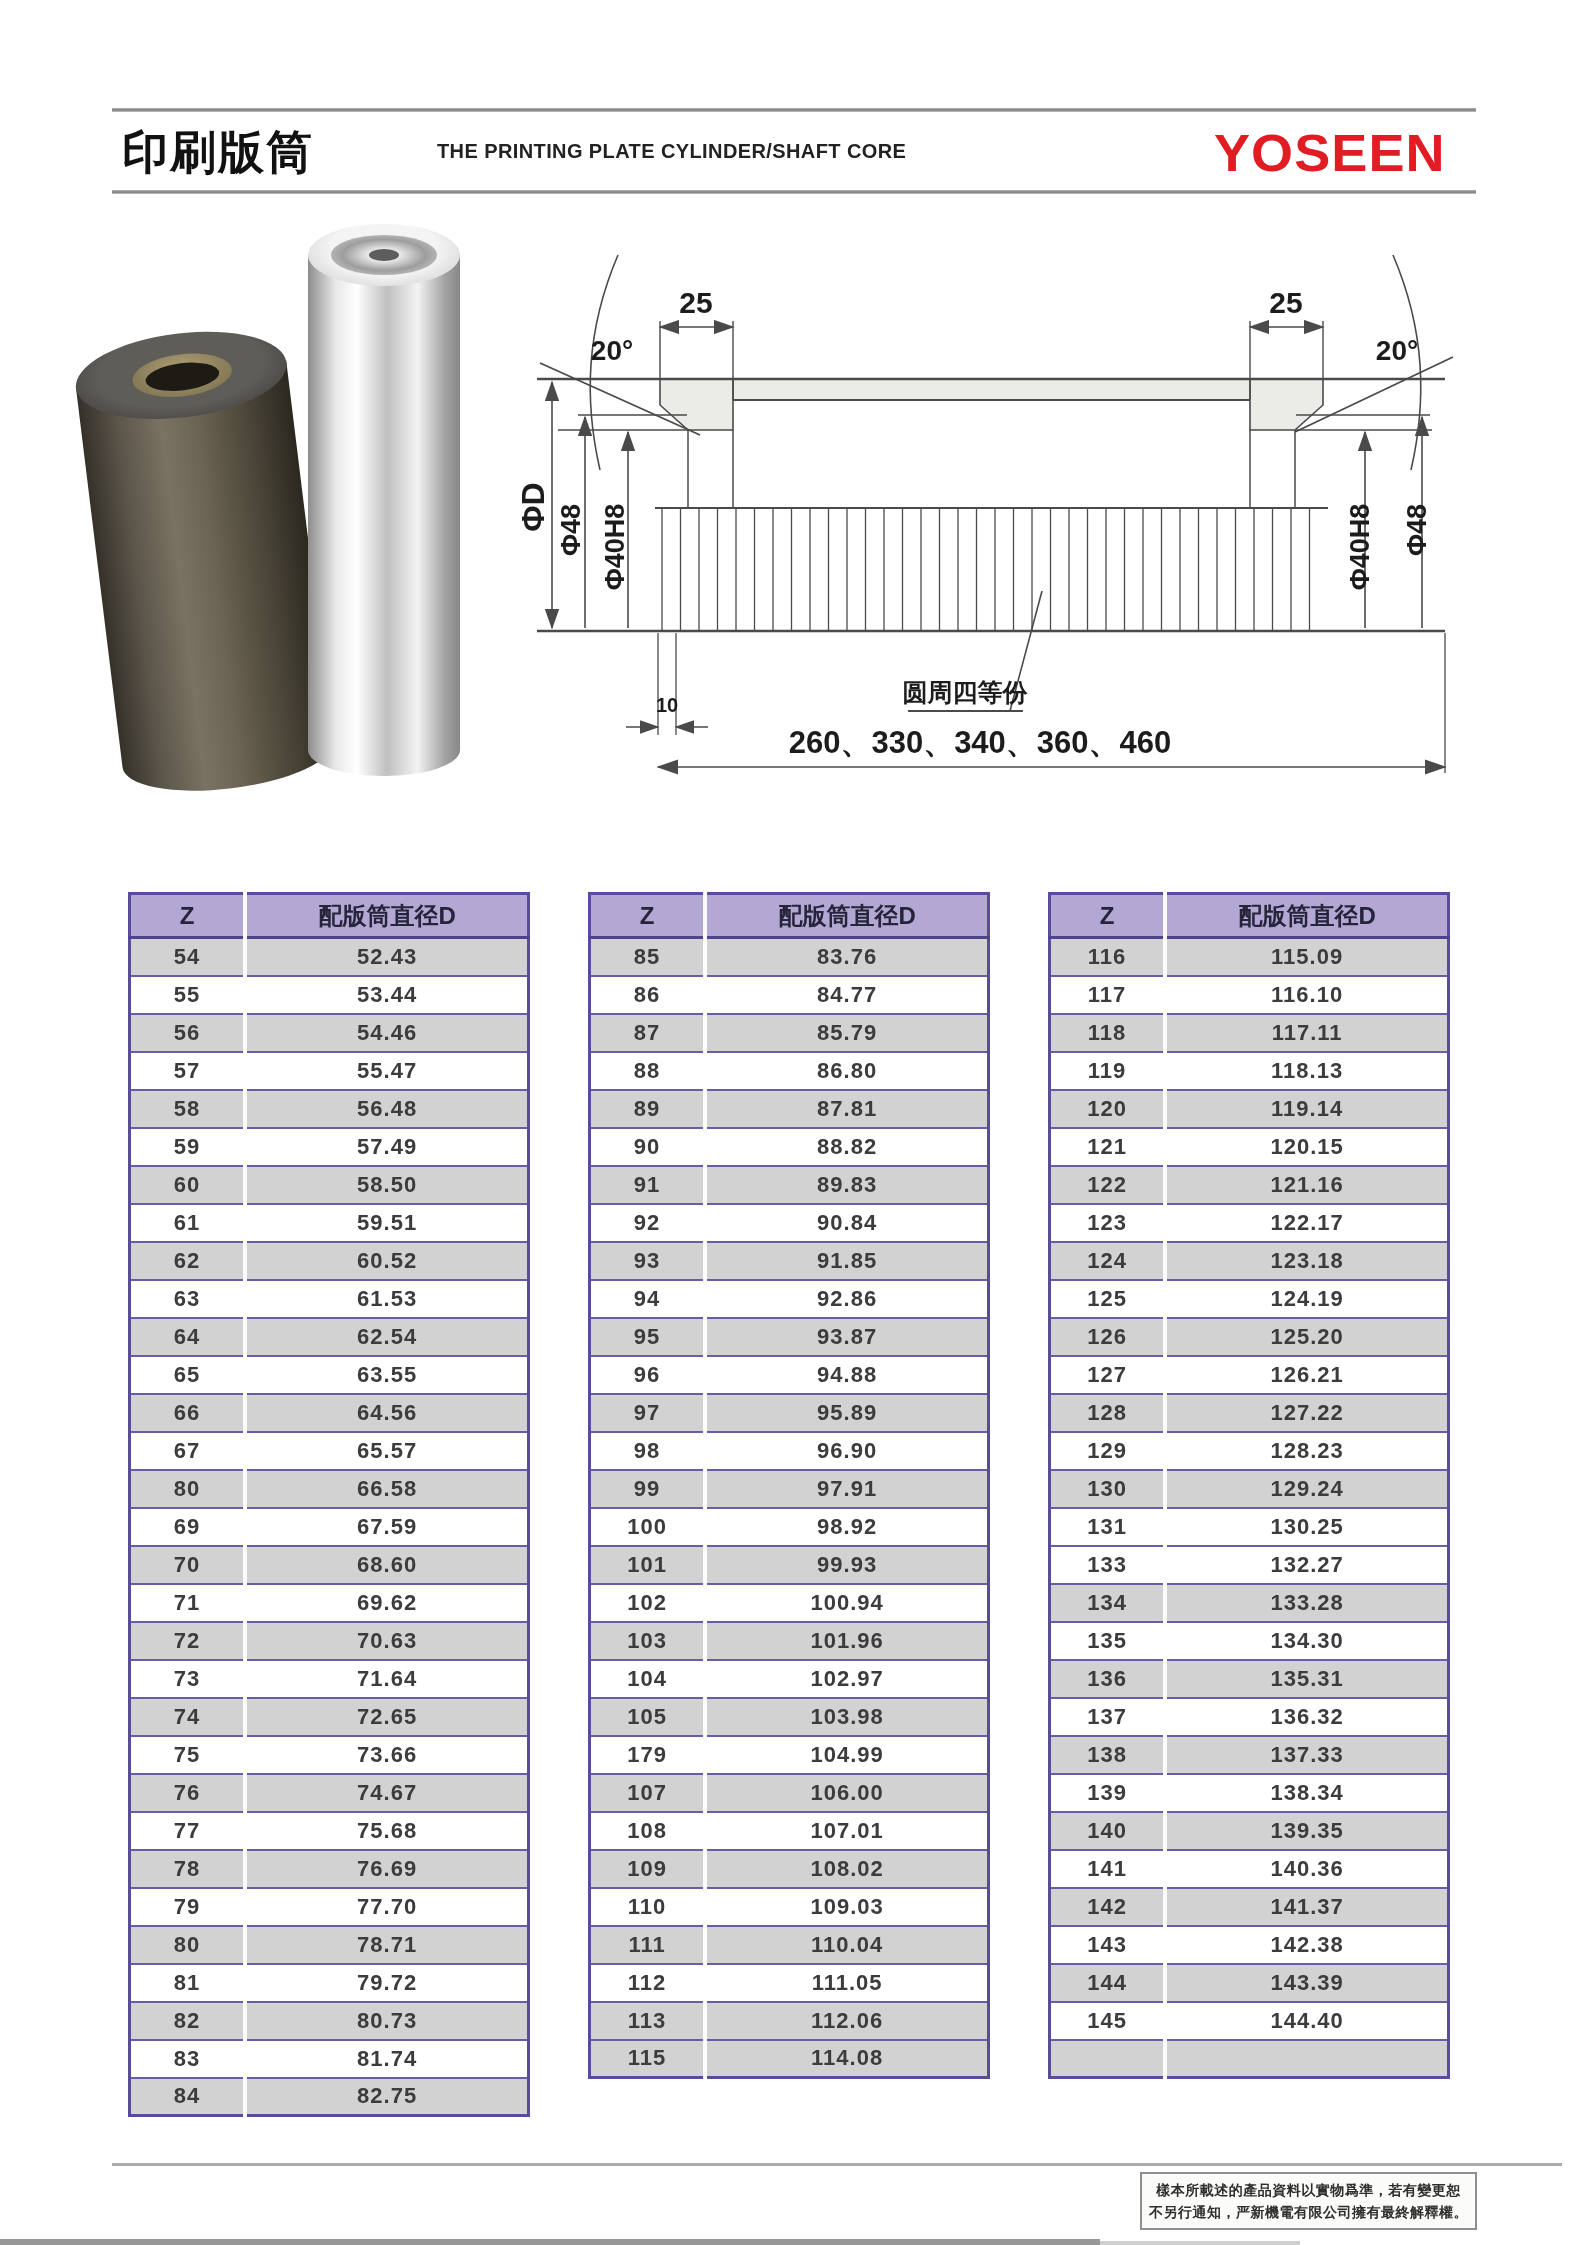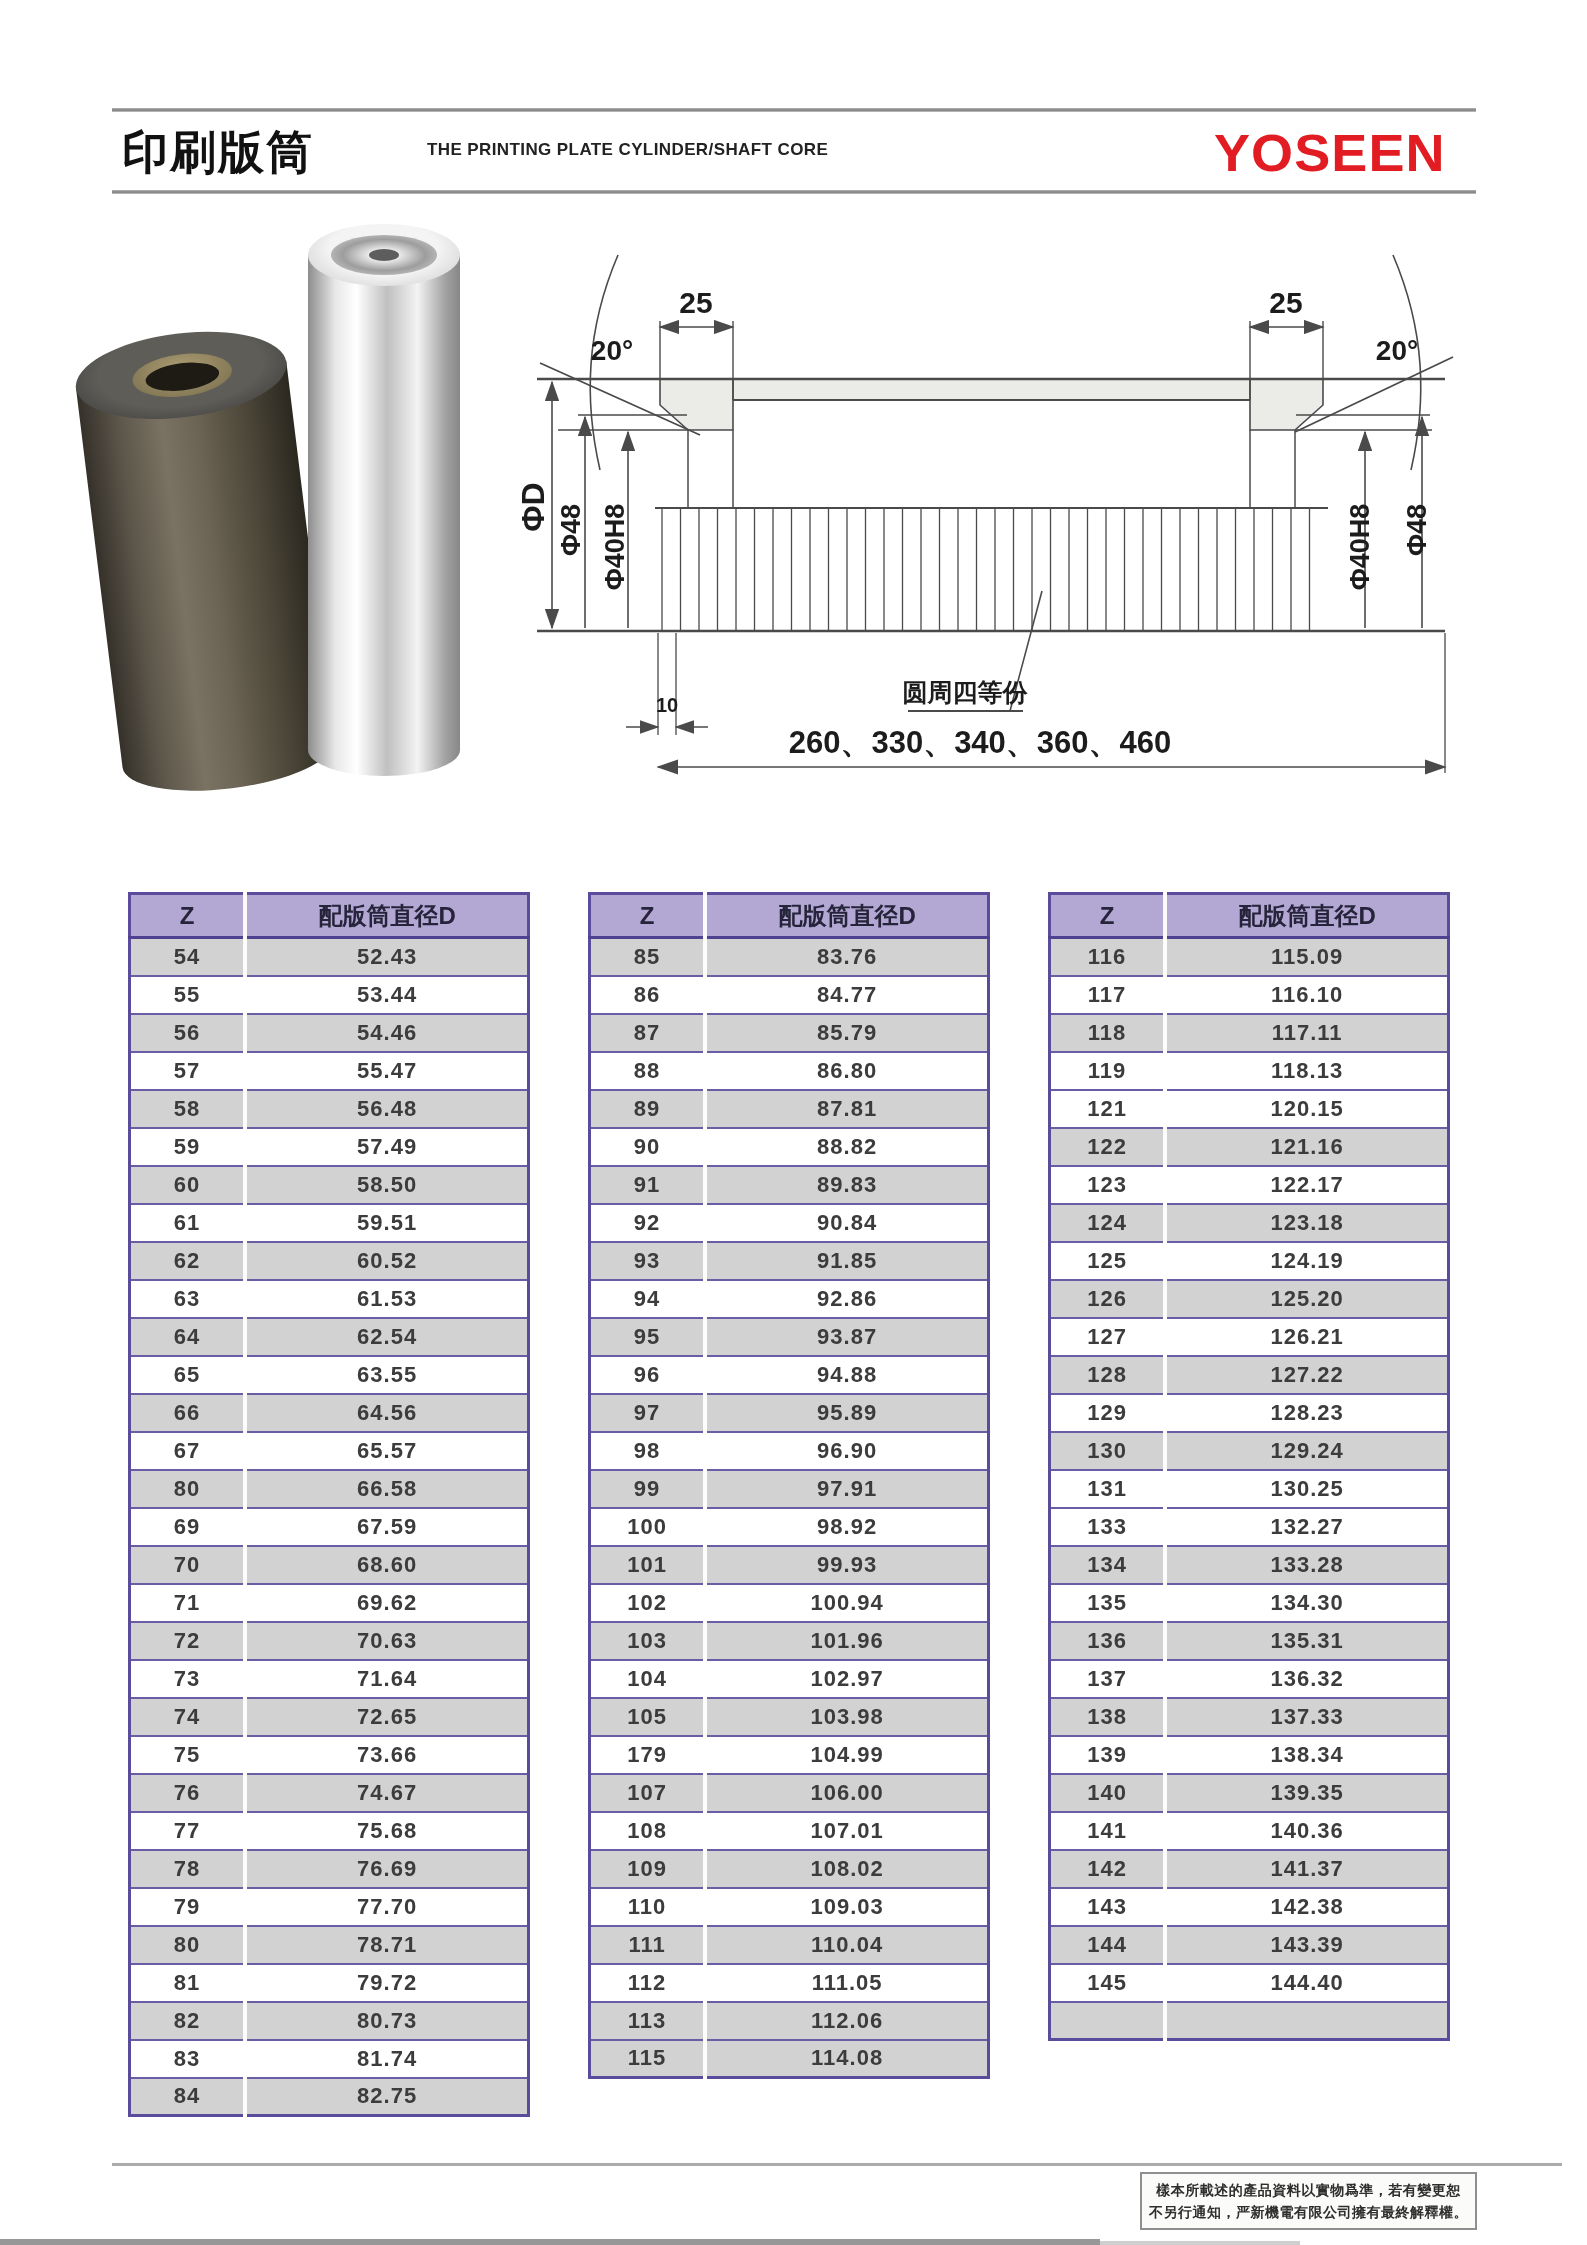--- a/index.html
+++ b/index.html
@@ -14,21 +14,21 @@
   body{background:#e9e9e9;font-family:"Liberation Sans",sans-serif;}
   .page{position:relative;width:1587px;height:2245px;background:#ffffff;overflow:hidden;}
 
   
   .rule{position:absolute;left:112px;width:1364px;height:4px;
         background:linear-gradient(180deg,#b5b5b5,#7d7d7d 55%,#c9c9c9);}
   .rule-top{top:108px;}
   .rule-bot{top:190px;}
   .title-cn{position:absolute;left:122px;top:122px;font-size:46px;font-weight:bold;color:#111;
             letter-spacing:2px;}
-  .title-en{position:absolute;left:427px;top:140px;font-size:17px;font-weight:bold;color:#222;
+  .title-en{position:absolute;left:437px;top:140px;font-size:20px;font-weight:bold;color:#222;
             letter-spacing:0.4px;}
   .brand{position:absolute;left:1214px;top:124px;font-size:51px;font-weight:bold;color:var(--brand);
          letter-spacing:1px;transform:scaleX(1.06);transform-origin:left;}
 
   
   .photo{position:absolute;left:70px;top:210px;width:430px;height:600px;}
   .cyl{position:absolute;}
   .cyl-dark{left:28px;top:122px;width:212px;height:458px;transform:rotate(-7deg);}
   .cyl-dark .body{position:absolute;left:0;top:40px;width:100%;height:418px;
       background:linear-gradient(90deg,#35312a 0%,#5c564a 18%,#7a7262 38%,#6b6353 55%,#4c4739 78%,#2b2820 100%);
@@ -494,20 +494,24 @@
           <td>116.10</td>
         </tr>
         <tr class="grey">
           <td>118</td>
           <td>117.11</td>
         </tr>
         <tr class="white">
           <td>119</td>
           <td>118.13</td>
         </tr>
+        <tr class="grey">
+          <td>120</td>
+          <td>119.14</td>
+        </tr>
         <tr class="white">
           <td>121</td>
           <td>120.15</td>
         </tr>
         <tr class="grey">
           <td>122</td>
           <td>121.16</td>
         </tr>
         <tr class="white">
           <td>123</td>

